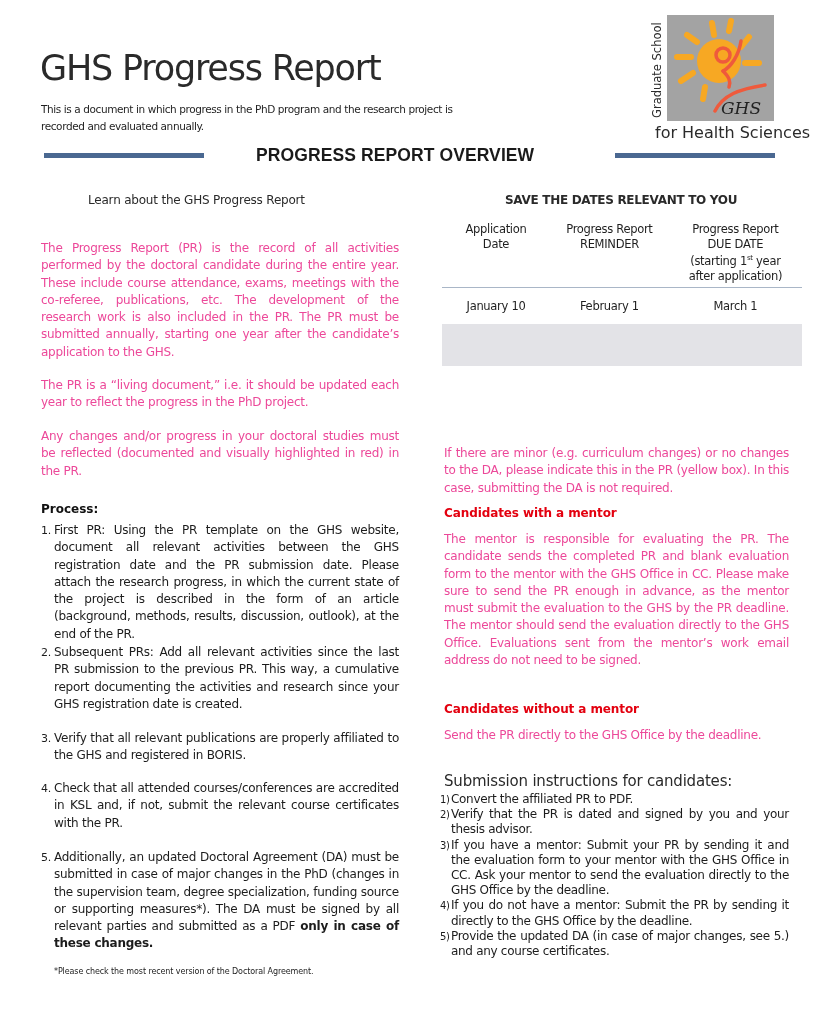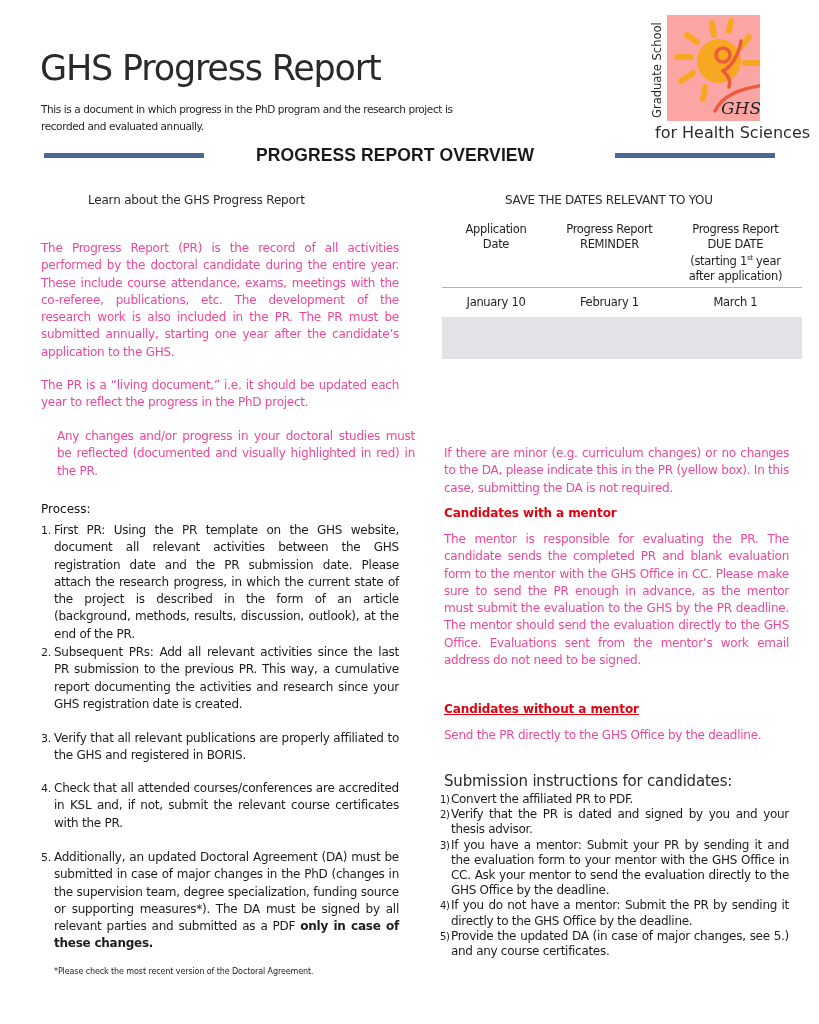--- a/index.html
+++ b/index.html
@@ -7,38 +7,38 @@
          font-family: "DejaVu Sans", sans-serif; color: #1a1a1a; }
   .abs { position: absolute; }
   .title { left: 40px; top: 48px; font-family: "DejaVu Sans", sans-serif; font-size: 35px;
            color: #2a2a2a; letter-spacing: -1.2px; font-weight: normal; }
   .subtitle { left: 41px; top: 101px; width: 420px; font-size: 10.5px; line-height: 17px;
               letter-spacing: -0.4px; color: #1f1f1f; }
   .bar { height: 5px; background: #4a6891; }
   .overview { left: 256px; top: 145px; font-family: "Liberation Sans", sans-serif;
               font-weight: bold; font-size: 17.5px; color: #1a1a1a; letter-spacing: 0.1px; }
   .logo { left: 648px; top: 14px; width: 128px; height: 124px; }
-  .logo-box { position: absolute; left: 19px; top: 1px; width: 93px; height: 106px; background: #fca5a5; overflow: hidden; }
+  .logo-box { position: absolute; left: 19px; top: 1px; width: 107px; height: 106px; background: #a3a3a3; overflow: hidden; }
   .logo-vert { position: absolute; left: -44px; top: 44px; width: 106px; transform: rotate(-90deg);
                font-size: 11.5px; color: #2b2b2b; white-space: nowrap; letter-spacing: 0px; }
   .logo-bottom { position: absolute; left: 7px; top: 109px; font-size: 16px; color: #2b2b2b; white-space: nowrap; }
   .learn { left: 88px; top: 193px; font-size: 12px; color: #2a2a2a; letter-spacing: -0.2px; }
   .para { font-size: 12px; line-height: 17.3px; text-align: justify; color: #ec4899; letter-spacing: -0.25px; }
   .left { left: 41px; width: 358px; }
-  .proc-title { left: 41px; top: 502px; font-weight: normal; font-size: 12px; color: #111; }
+  .proc-title { left: 41px; top: 502px; font-weight: bold; font-size: 12px; color: #111; }
   .ol { left: 41px; width: 358px; }
   .li { position: relative; padding-left: 13px; font-size: 12px; line-height: 17.3px; text-align: justify; letter-spacing: -0.25px; color: #1c1c1c; }
   .li .num { position: absolute; left: 0; top: 0; font-size: 11px; }
   .footnote { left: 54px; top: 967px; font-size: 8px; color: #222; letter-spacing: -0.1px; }
-  .save { left: 505px; top: 193px; font-size: 12px; color: #2a2a2a; letter-spacing: -0.3px; }
+  .save { left: 505px; top: 193px; font-size: 12px; color: #2a2a2a; letter-spacing: -0.3px; font-weight: bold; }
   table.dates { position: absolute; left: 442px; top: 222px; width: 360px; border-collapse: collapse;
                 font-size: 11.5px; color: #1f1f1f; letter-spacing: -0.3px; }
   table.dates th { font-weight: normal; vertical-align: top; line-height: 14.7px; padding: 0 0 3px 0; text-align: center; }
   table.dates thead tr { border-bottom: 1.5px solid #a9b6c7; }
-  table.dates td { text-align: center; height: 29px; padding: 0; }
+  table.dates td { text-align: center; height: 36px; padding: 0; }
   table.dates tr.empty td { background: #e3e3e7; height: 21px; }
   .right { left: 444px; width: 345px; }
   .red { color: #e3000f; font-weight: bold; font-size: 12px; letter-spacing: -0.1px; }
   .sub-head { left: 444px; top: 772px; font-size: 15px; color: #2a2a2a; letter-spacing: -0.2px; }
   .sol { left: 440px; top: 792px; width: 349px; }
   .sli { position: relative; padding-left: 11px; font-size: 12px; line-height: 15.2px; text-align: justify; letter-spacing: -0.3px; color: #1c1c1c; }
   .sli .num { position: absolute; left: 0; top: 0; font-size: 10px; }
   .date-foot { left: 734px; top: 1028px; font-size: 14px; color: #111; letter-spacing: -0.2px; }
   b.bold { font-weight: bold; }
 </style>
@@ -75,21 +75,21 @@
   <div class="logo-bottom">for Health Sciences</div>
 </div>
 
 <div class="abs bar" style="left:44px; top:153px; width:160px;"></div>
 <div class="abs overview">PROGRESS REPORT OVERVIEW</div>
 <div class="abs bar" style="left:615px; top:153px; width:160px;"></div>
 
 <div class="abs learn">Learn about the GHS Progress Report</div>
 <div class="abs para left" style="top:240px;">The Progress Report (PR) is the record of all activities performed by the doctoral candidate during the entire year. These include course attendance, exams, meetings with the co-referee, publications, etc. The development of the research work is also included in the PR. The PR must be submitted annually, starting one year after the candidate’s application to the GHS.</div>
 <div class="abs para left" style="top:377px;">The PR is a “living document,” i.e. it should be updated each year to reflect the progress in the PhD project.</div>
-<div class="abs para left" style="top:428px;margin-left:16px;">Any changes and/or progress in your doctoral studies must be reflected (documented and visually highlighted in red) in the PR.</div>
+<div class="abs para left" style="top:428px;">Any changes and/or progress in your doctoral studies must be reflected (documented and visually highlighted in red) in the PR.</div>
 
 <div class="abs proc-title">Process:</div>
 <div class="abs ol" style="top:522px;">
   <div class="li">
     <span class="num">1.</span>
     <span>First PR: Using the PR template on the GHS website, document all relevant activities between the GHS registration date and the PR submission date. Please attach the research progress, in which the current state of the project is described in the form of an article (background, methods, results, discussion, outlook), at the end of the PR.</span>
   </div>
 </div>
 <div class="abs ol" style="top:644px;">
   <div class="li">
@@ -147,21 +147,21 @@
         <td></td>
         <td></td>
         <td></td>
       </tr>
   </tbody>
 </table>
 
 <div class="abs para right" style="top:428px;margin-top:17px;">If there are minor (e.g. curriculum changes) or no changes to the DA, please indicate this in the PR (yellow box). In this case, submitting the DA is not required.</div>
 <div class="abs red" style="left:444px; top:506px;">Candidates with a mentor</div>
 <div class="abs para right" style="top:531px;">The mentor is responsible for evaluating the PR. The candidate sends the completed PR and blank evaluation form to the mentor with the GHS Office in CC. Please make sure to send the PR enough in advance, as the mentor must submit the evaluation to the GHS by the PR deadline. The mentor should send the evaluation directly to the GHS Office. Evaluations sent from the mentor’s work email address do not need to be signed.</div>
-<div class="abs red" style="left:444px; top:702px;text-decoration:underline;">Candidates without a mentor</div>
+<div class="abs red" style="left:444px; top:702px;">Candidates without a mentor</div>
 <div class="abs para right" style="top:727px;">Send the PR directly to the GHS Office by the deadline.</div>
 
 <div class="abs sub-head">Submission instructions for candidates:</div>
 <div class="abs sol">
   <div class="sli">
     <span class="num">1)</span><span>Convert the affiliated PR to PDF.</span>
   </div>
   <div class="sli">
     <span class="num">2)</span><span>Verify that the PR is dated and signed by you and your thesis advisor.</span>
   </div>

